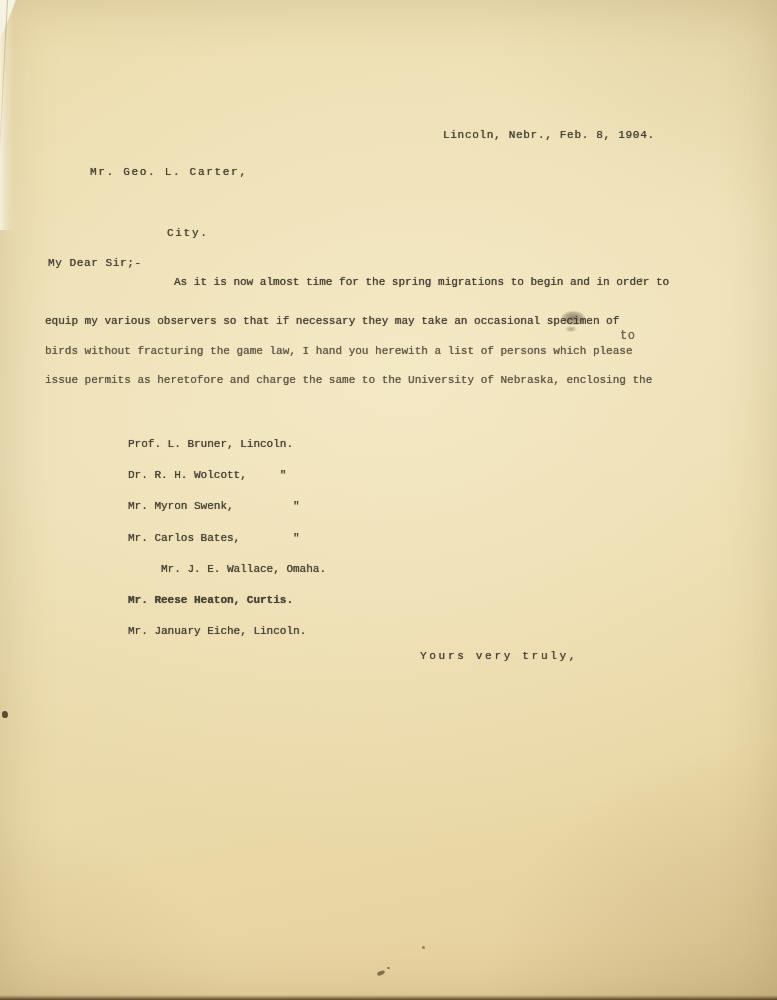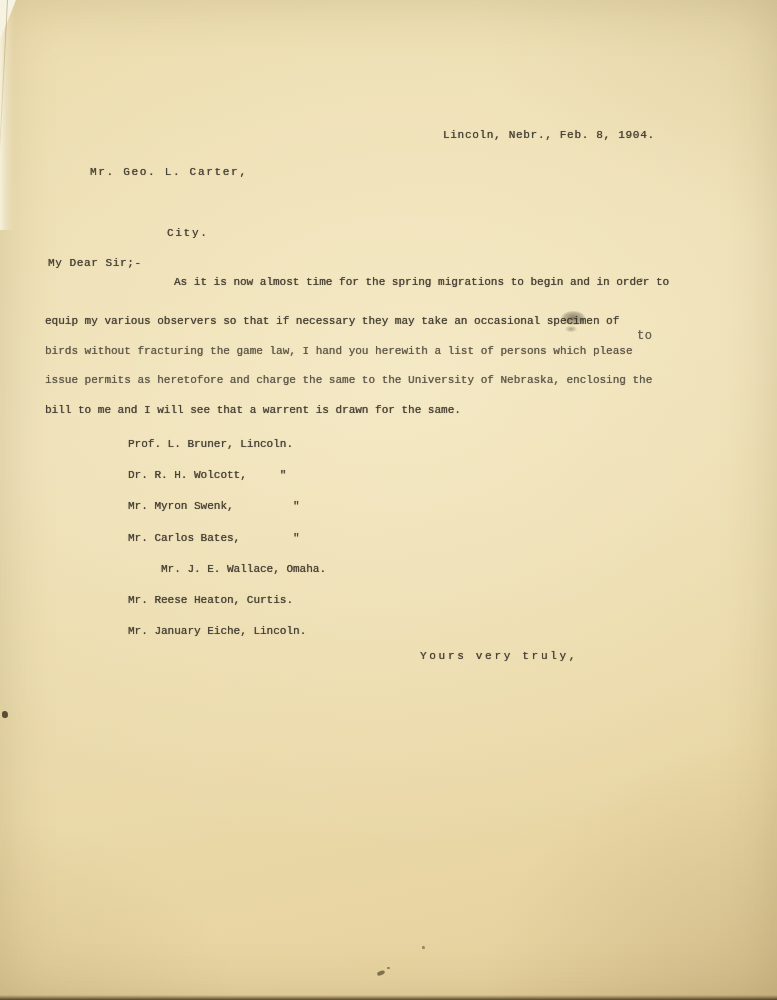--- a/index.html
+++ b/index.html
@@ -22,21 +22,21 @@
     font-size:11px;
     line-height:1.1;
     color:#474235;
     text-shadow:0 0 0.8px rgba(71,66,53,0.75), 0.4px 0.4px 0 rgba(71,66,53,0.22);
   }
   .dateline{letter-spacing:0.7px;}
   .hdr{letter-spacing:1.7px;margin-left:40px;}
   .salut{letter-spacing:0.6px;}
   .closing{letter-spacing:2.7px;text-align:right;}
   .soft{opacity:0.86;text-align:center;}
-  .insertion{font-size:12px;opacity:0.8;letter-spacing:0.5px;margin-left:17px;}
+  .insertion{font-size:12px;opacity:0.8;letter-spacing:0.5px;}
   
   .left-edge{
     position:absolute;left:0;top:0;width:14px;height:230px;
     background:linear-gradient(90deg, rgba(250,246,228,0.85) 0%, rgba(250,246,228,0.35) 45%, rgba(250,246,228,0) 100%);
     pointer-events:none;
   }
   .corner-notch{
     position:absolute;left:0;top:0;width:16px;height:40px;
     background:#f7f3e2;
     clip-path:polygon(0 0, 100% 0, 0 100%);
@@ -81,31 +81,30 @@
 
   <div class="line hdr" style="left:50px;top:166px;">Mr. Geo. L. Carter,</div>
   <div class="line hdr" style="left:127px;top:227px;">City.</div>
   <div class="line salut" style="left:48px;top:257px;">My Dear Sir;-</div>
 
   <div class="line" style="left:147px;top:276px;margin-left:27px;">As it is now almost time for the spring migrations to begin and in order to</div>
   <div class="line" style="left:45px;top:315px;">equip my various observers so that if necessary they may take an occasional specimen of</div>
   <div class="line insertion" style="left:620px;top:330px;">to</div>
   <div class="line soft" style="left:45px;top:345px;">birds without fracturing the game law, I hand you herewith a list of persons which please</div>
   <div class="line soft" style="left:45px;top:374px;">issue permits as heretofore and charge the same to the University of Nebraska, enclosing the</div>
-  <div class="line" style="left:45px;top:404px;">bill to me and I will see that a warrent is drawn for the same.</div>
 
   <div class="smudge"></div>
   <div class="smudge2"></div>
 
   <div class="line" style="left:128px;top:438px;">Prof. L. Bruner, Lincoln.</div>
   <div class="line" style="left:128px;top:469px;">Dr. R. H. Wolcott,     "</div>
   <div class="line" style="left:128px;top:500px;">Mr. Myron Swenk,         "</div>
   <div class="line" style="left:128px;top:532px;">Mr. Carlos Bates,        "</div>
   <div class="line" style="left:128px;top:563px;padding-left:33px;">Mr. J. E. Wallace, Omaha.</div>
-  <div class="line" style="left:128px;top:594px;">Mr. Reese Heaton, Curtis.</div>
+  <div class="line" style="left:128px;top:594px;font-weight:bold;">Mr. Reese Heaton, Curtis.</div>
   <div class="line" style="left:128px;top:625px;">Mr. January Eiche, Lincoln.</div>
 
   <div class="line closing" style="left:420px;top:650px;">Yours very truly,</div>
 
   <div class="speck speck-a"></div>
   <div class="speck speck-b"></div>
   <div class="speck speck-c"></div>
   <div class="speck speck-d"></div>
   <div class="speck speck-e"></div>
   <div class="bottom-edge"></div>

